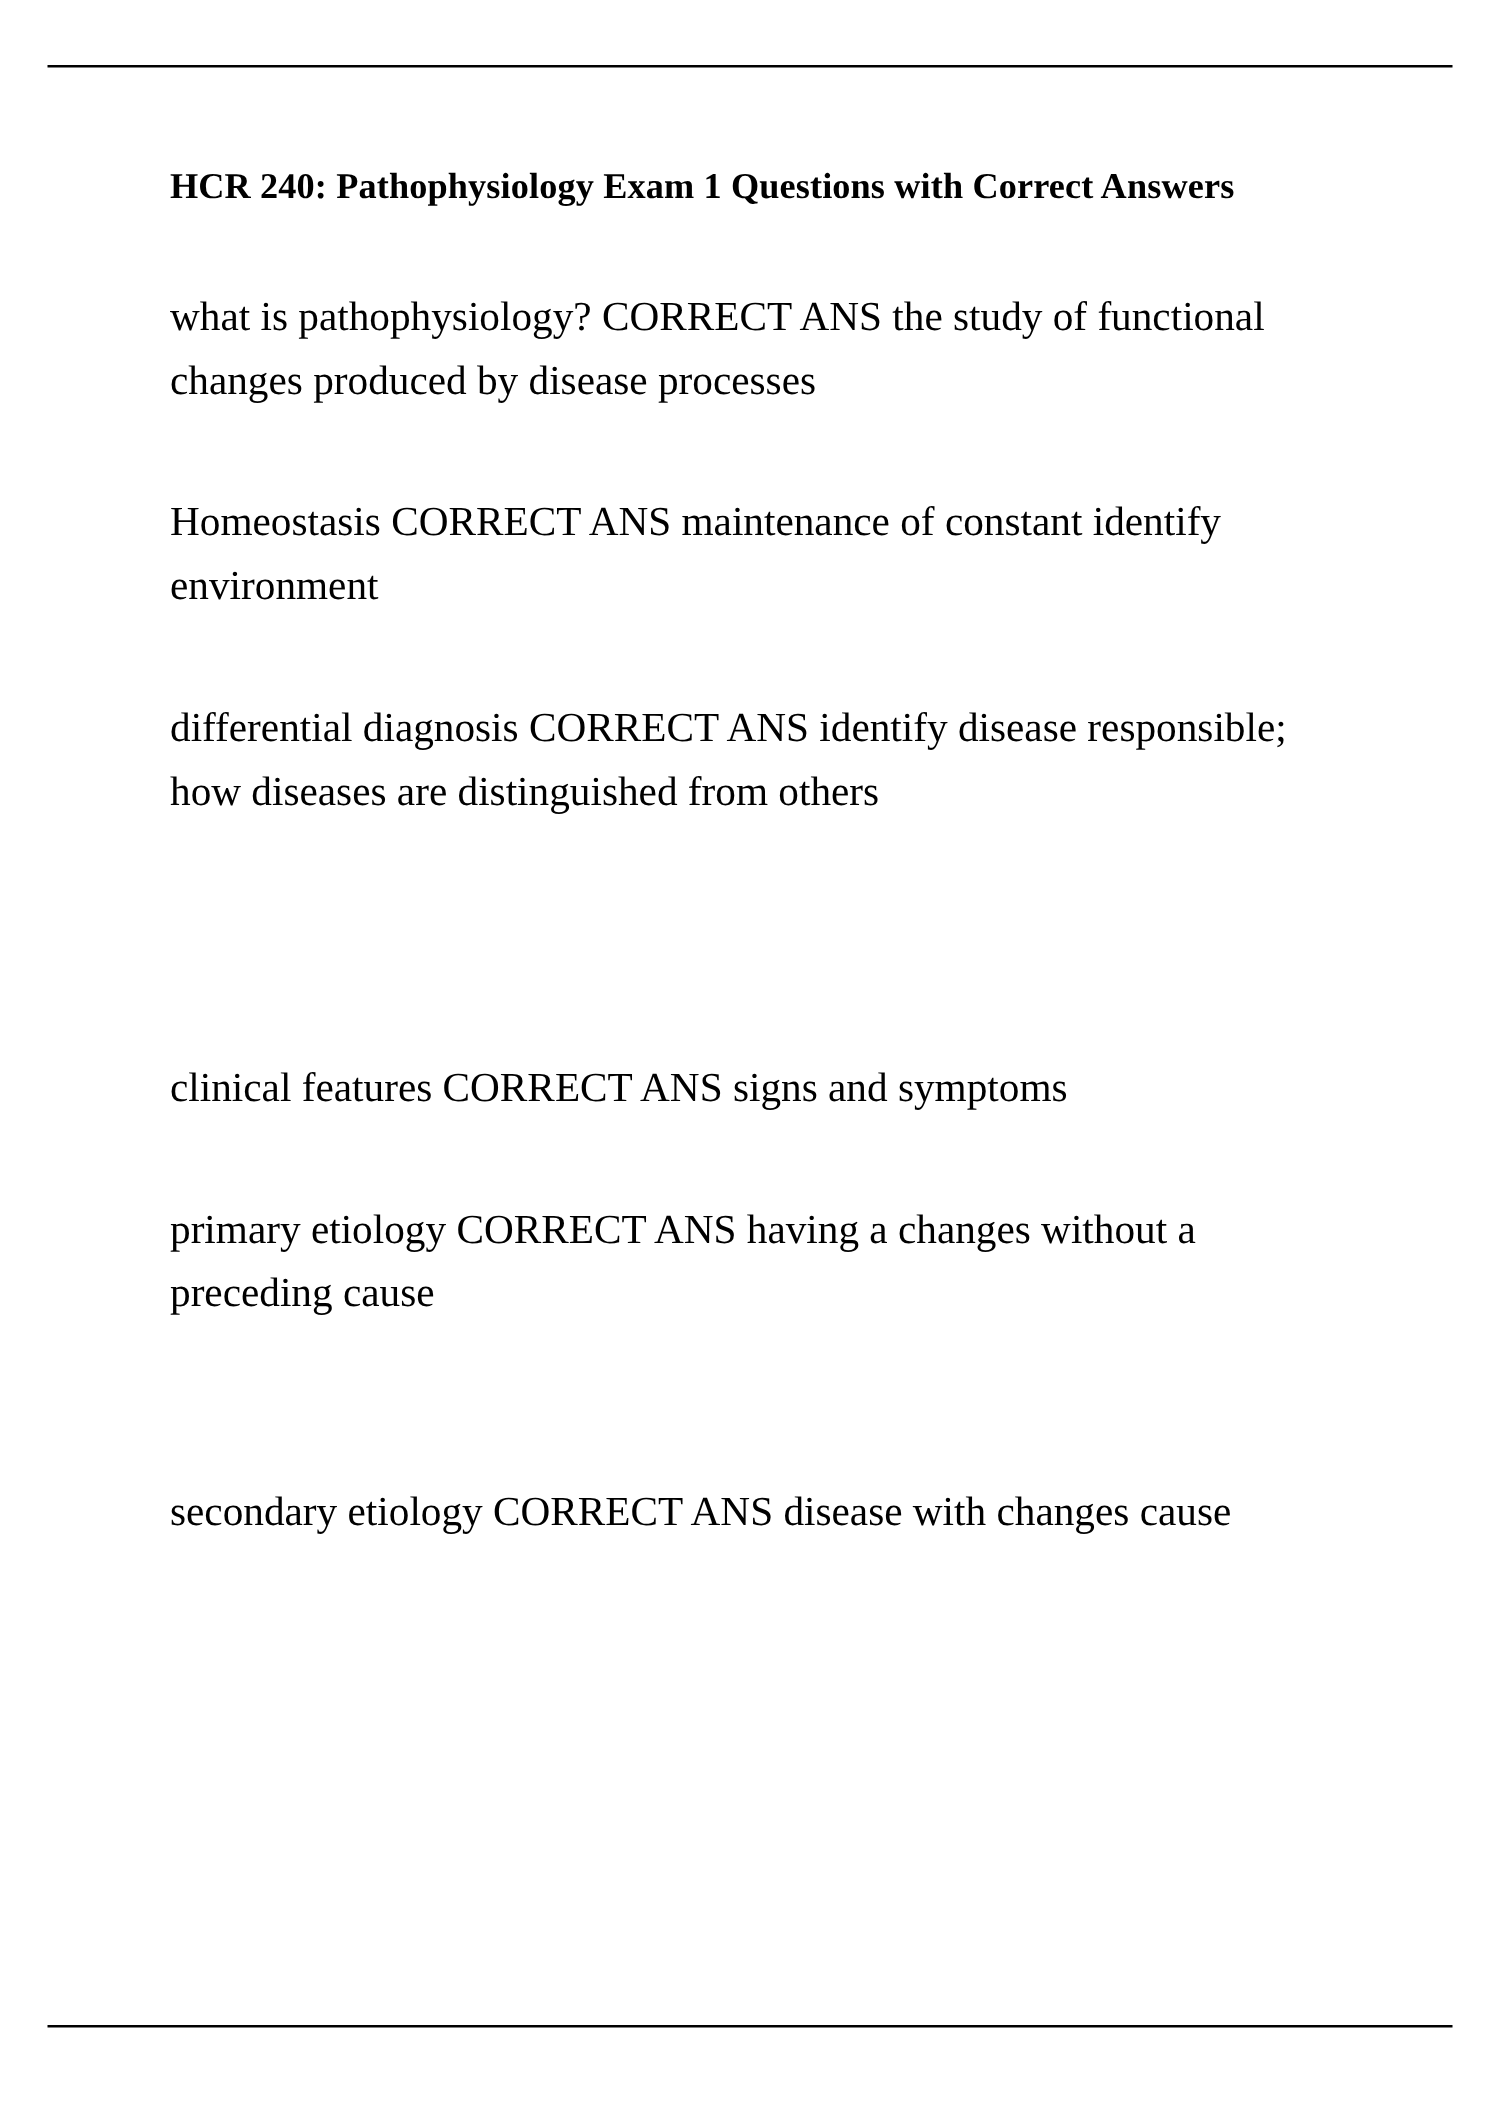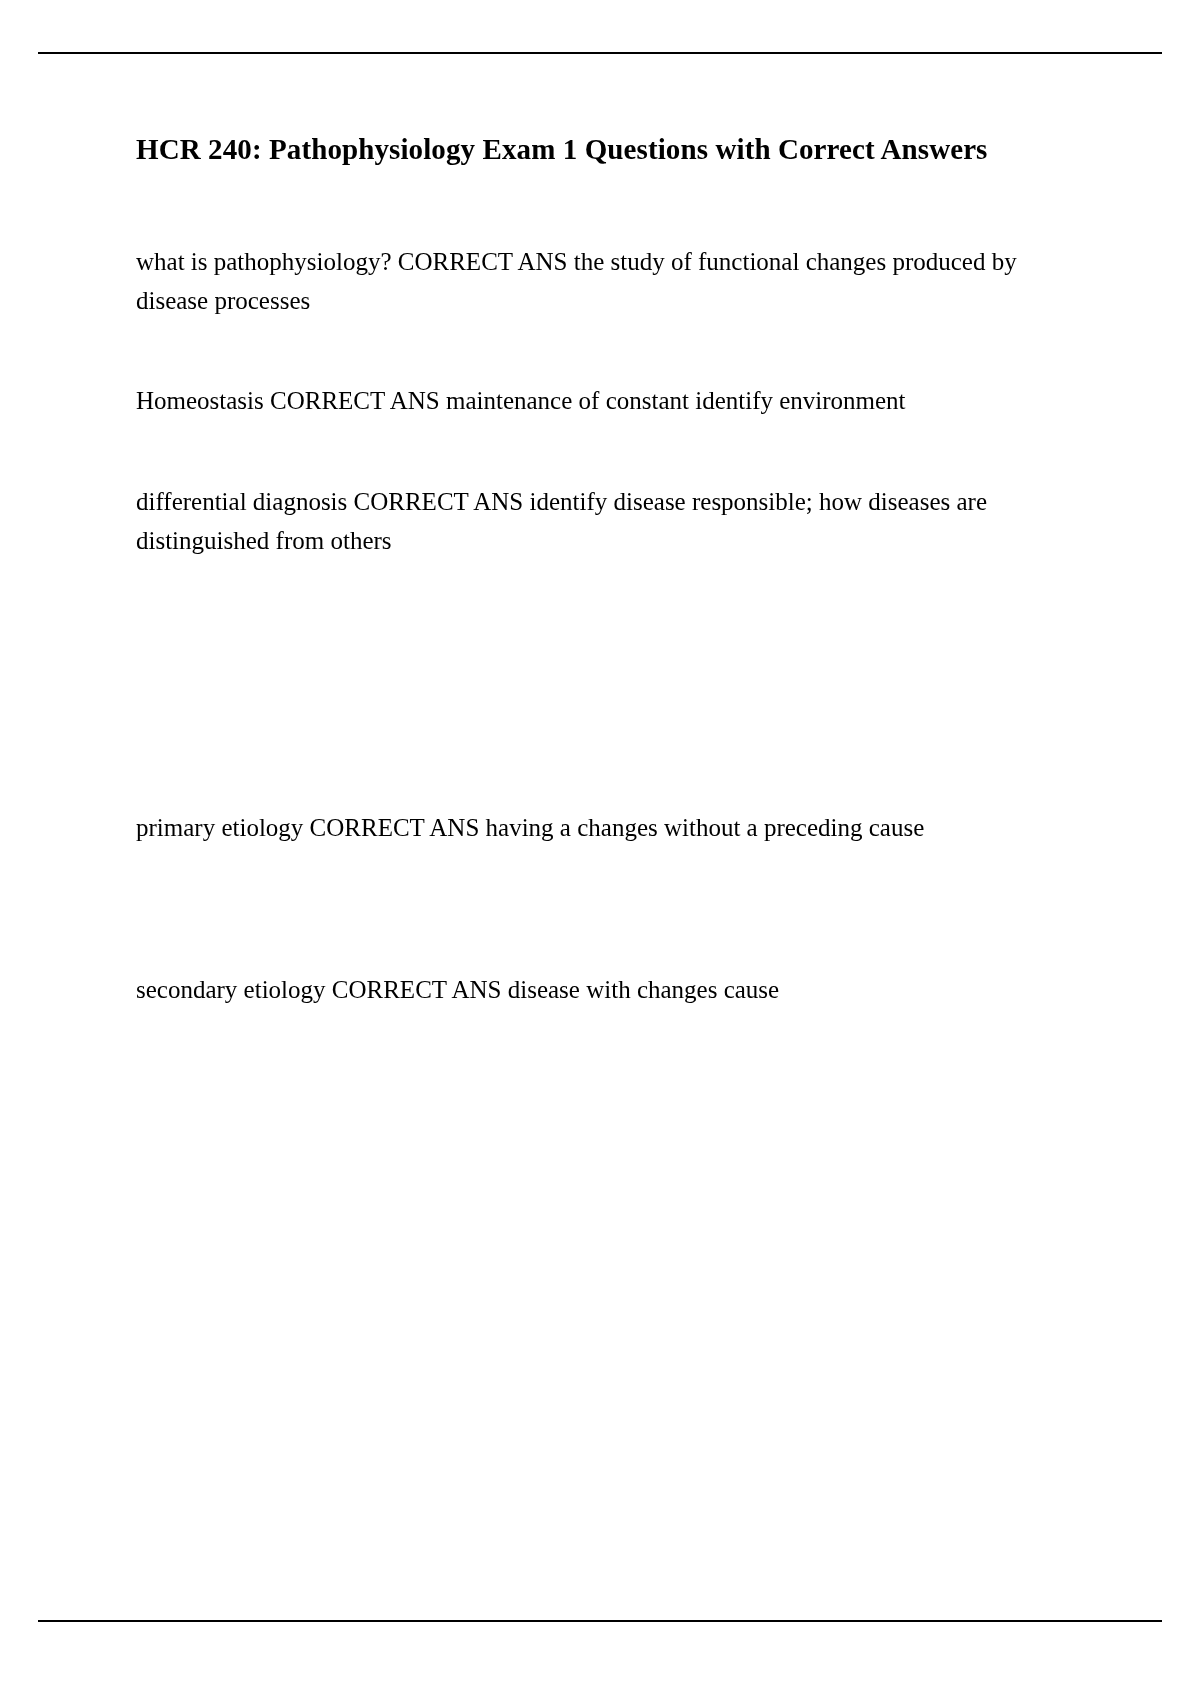--- a/index.html
+++ b/index.html
@@ -37,27 +37,27 @@
     position: absolute;
     left: 136px;
     top: 126px;
     width: 900px;
   }
 
   .doc-title {
     font-size: 29px;
     font-weight: bold;
     line-height: 1.62;
-    margin: 0 0 14px 0;
+    margin: 0 0 0 0;
     letter-spacing: 0.1px;
     width: 880px;
   }
 
   .qa-block {
-    font-size: 25px;
+    font-size: 33px;
     line-height: 1.55;
     margin: 0;
     padding: 0;
     width: 900px;
   }
   .qa-spacer {
     height: 62px;
   }
   .qa-spacer-first {
     height: 56px;
@@ -81,20 +81,21 @@
     <p class="qa-block">Homeostasis CORRECT ANS maintenance of constant identify environment</p>
 
     <div class="qa-spacer"></div>
     <p class="qa-block">differential diagnosis CORRECT ANS identify disease responsible; how diseases are distinguished from others</p>
 
     <div class="qa-spacer"></div>
 
     <div class="qa-spacer"></div>
 
     <div class="qa-spacer"></div>
+    <p class="qa-block">clinical features CORRECT ANS signs and symptoms</p>
 
     <div class="qa-spacer"></div>
     <p class="qa-block">primary etiology CORRECT ANS having a changes without a preceding cause</p>
 
     <div class="qa-spacer"></div>
 
     <div class="qa-spacer"></div>
     <p class="qa-block">secondary etiology CORRECT ANS disease with changes cause</p>
 
   </div>

